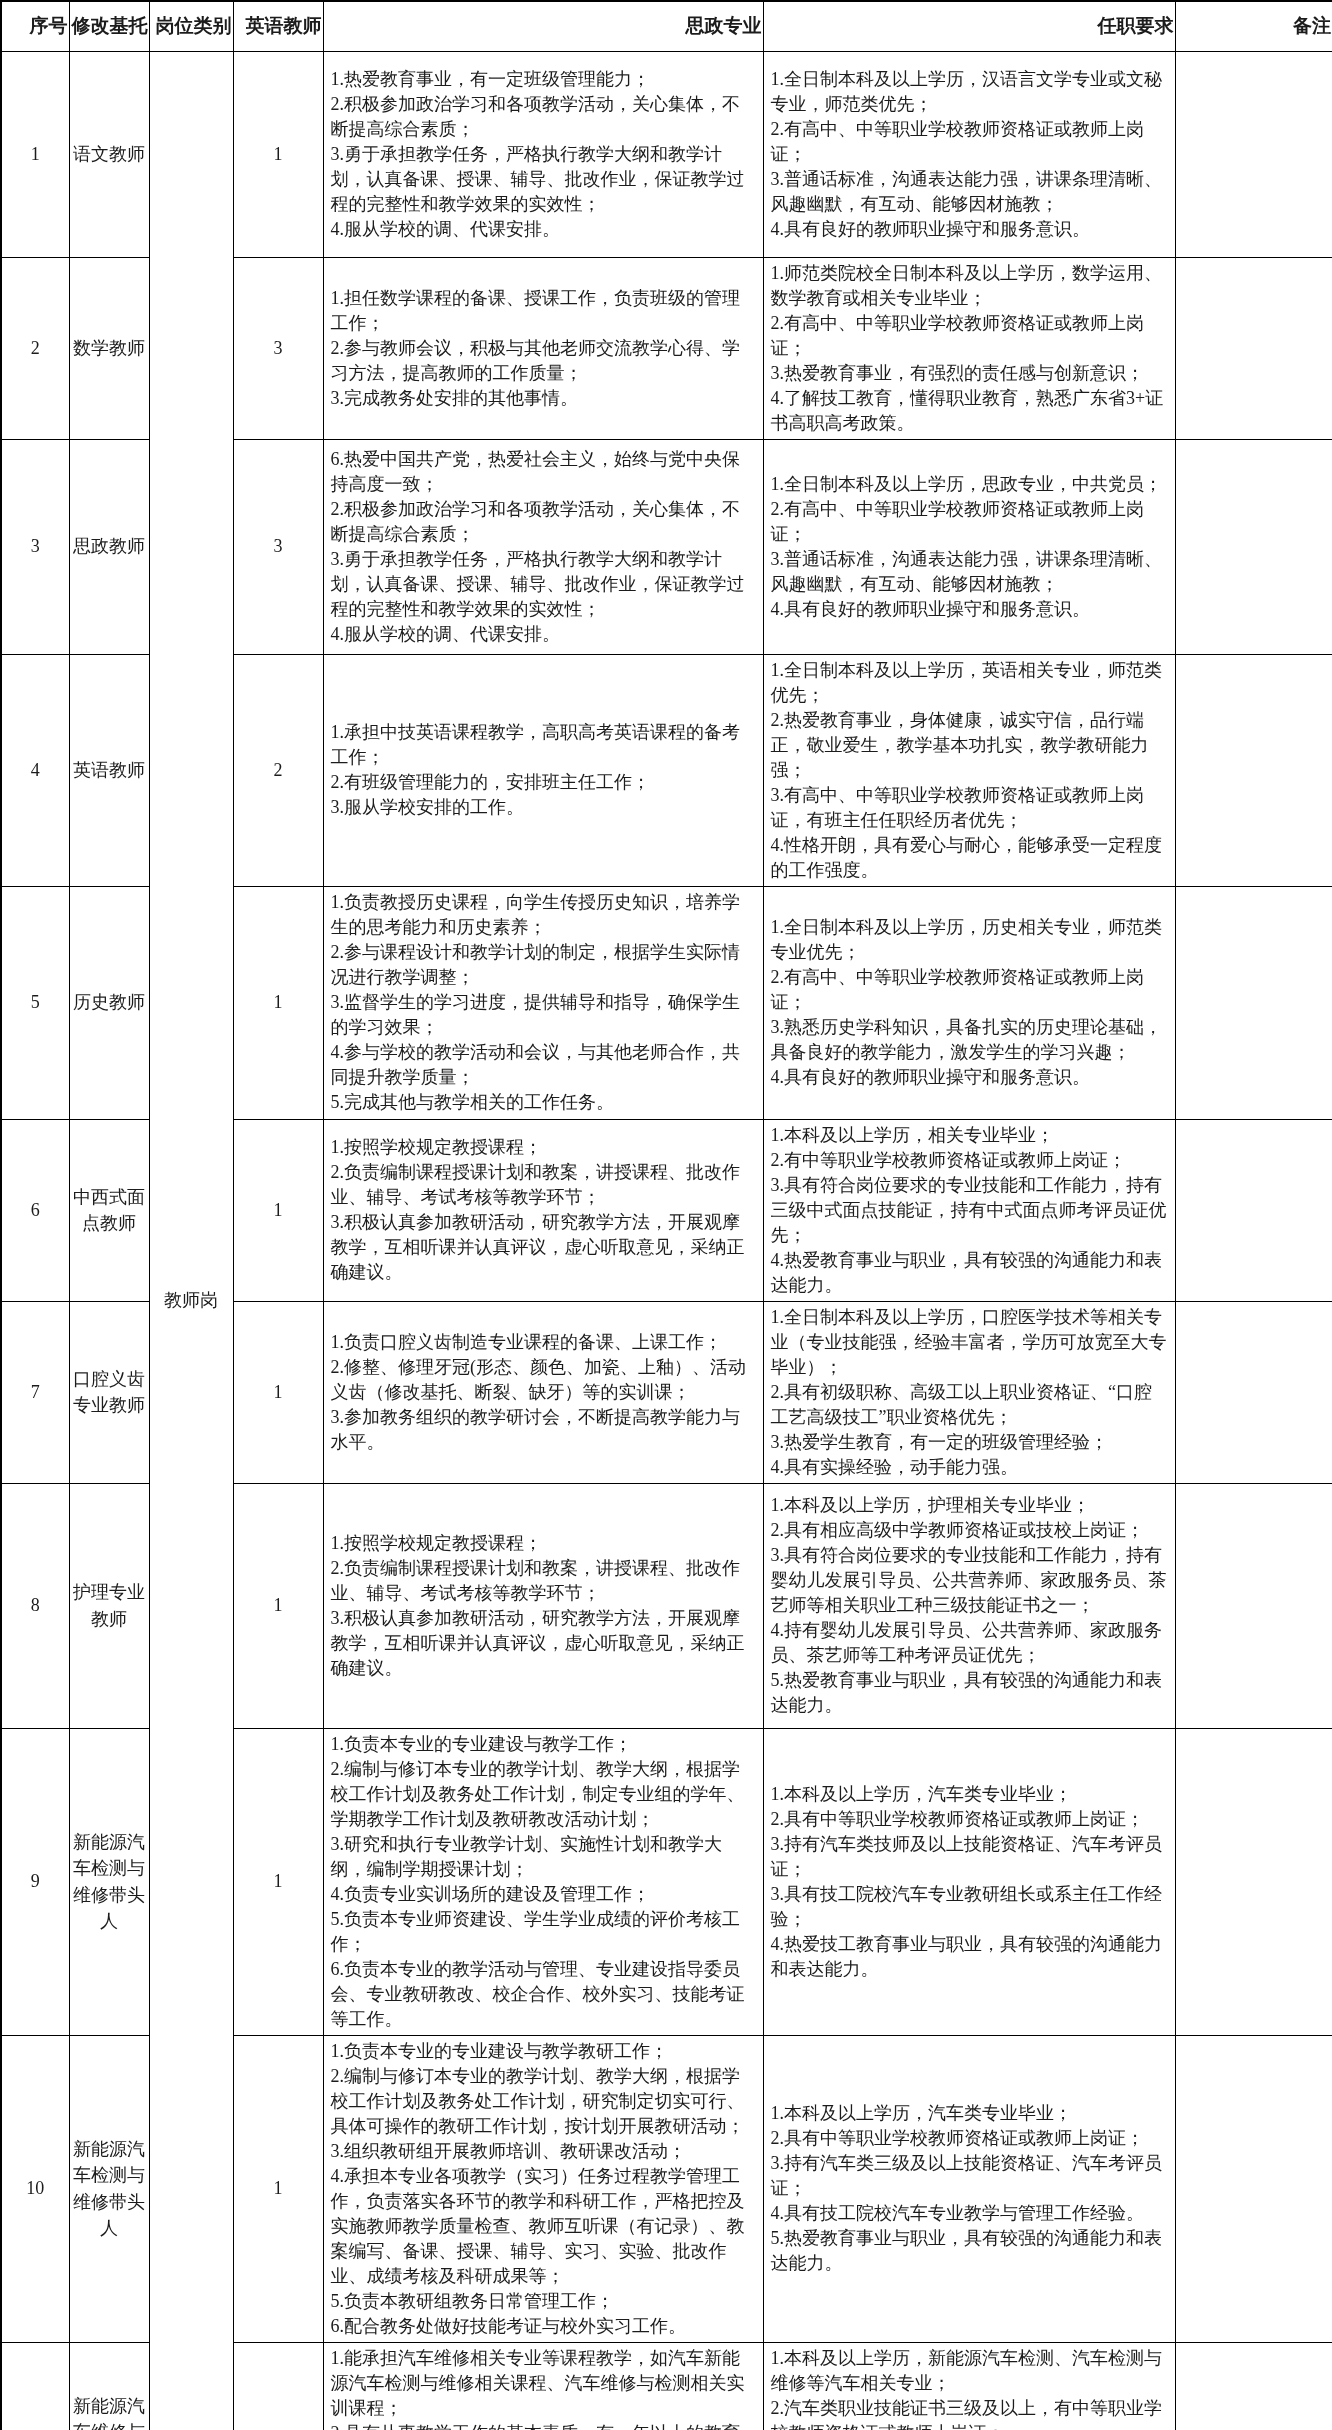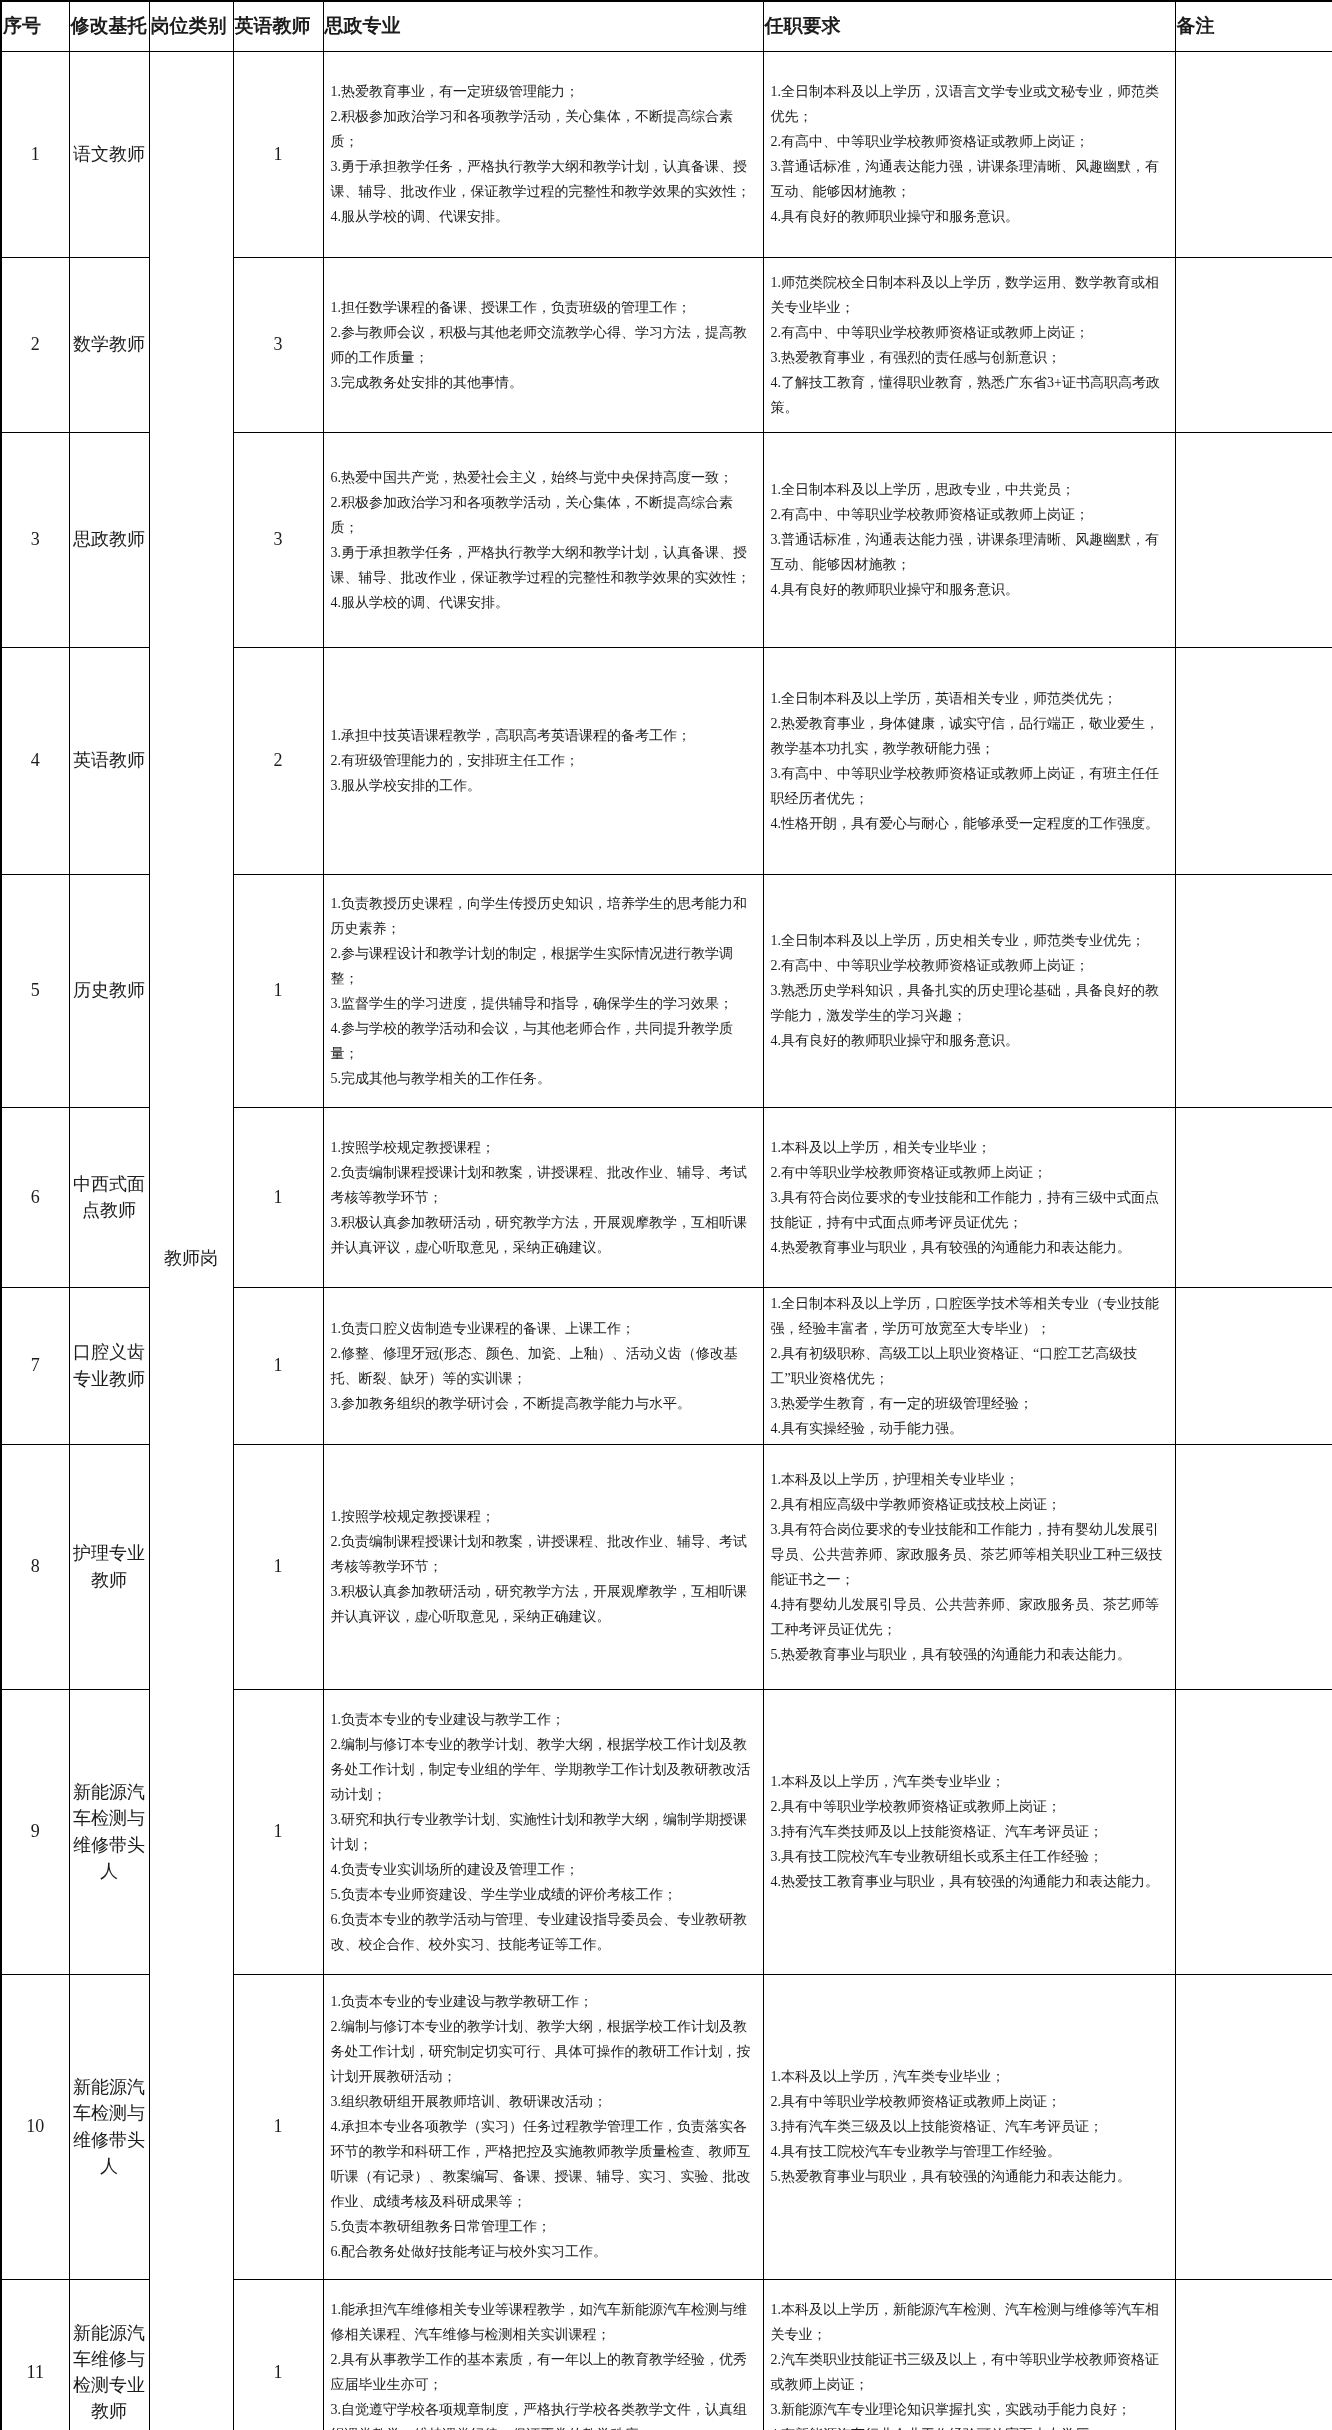--- a/index.html
+++ b/index.html
@@ -19,33 +19,33 @@
   table.recruit th,
   table.recruit td{
     border:1px solid #000;
     vertical-align:middle;
     box-sizing:border-box;
     overflow:hidden;
   }
   th{
     font-size:19px;
     font-weight:bold;
-    text-align:left;
+    text-align:right;
     padding:2px 1px;
     line-height:1.25;
   }
   tr.hdr{height:50px;}
   td.center{
     text-align:center;
     font-size:18px;
     padding:2px 2px;
     line-height:1.45;
   }
   td.longtext{
-    font-size:14px;
+    font-size:18px;
     line-height:25px;
     text-align:left;
     padding:3px 6px 3px 7px;
     white-space:pre-line;
     word-break:break-all;
   }
   td.remark{background:#fff;}
   tr.r1{height:206px;}
   tr.r2{height:175px;}
   tr.r3{height:215px;}

